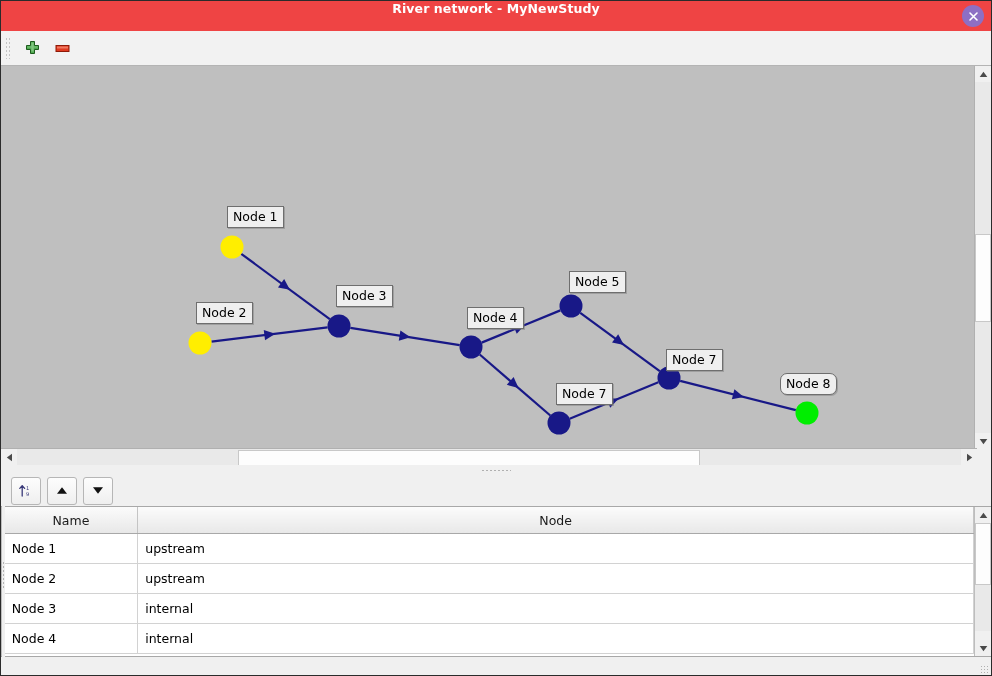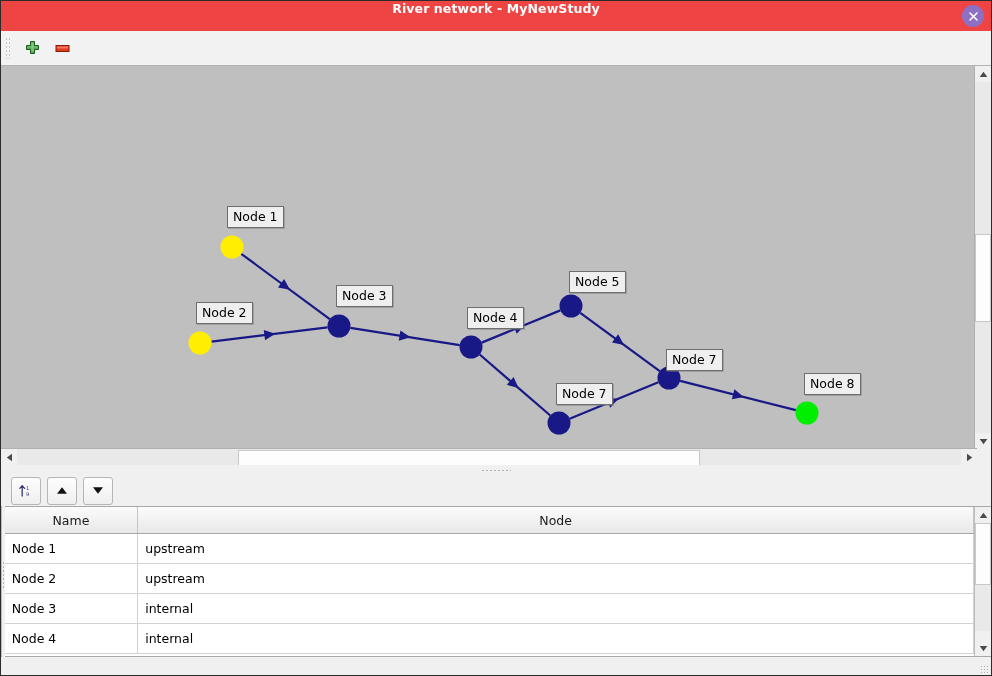--- a/index.html
+++ b/index.html
@@ -333,21 +333,21 @@
           </g>
       </svg>
       <div id="labels-layer">
           <div class="node-label" style="left: 226px; top: 140px;">Node 1</div>
           <div class="node-label" style="left: 195px; top: 236px;">Node 2</div>
           <div class="node-label" style="left: 335px; top: 219px;">Node 3</div>
           <div class="node-label" style="left: 466px; top: 241px;">Node 4</div>
           <div class="node-label" style="left: 568px; top: 205px;">Node 5</div>
           <div class="node-label" style="left: 555px; top: 317px;">Node 7</div>
           <div class="node-label" style="left: 665px; top: 283px;">Node 7</div>
-          <div class="node-label" style="left: 803px; top: 307px;">Node 8</div>
+          <div class="node-label" style="left: 779px; top: 307px; border-radius: 7px;">Node 8</div>
         </div>
     </div>
 
     <div class="vscroll">
       <div class="sb-track" style="left:0;top:16px;width:16px;height:351px;"></div>
       <div class="sb-arrow" style="left:0;top:0;">
         <svg width="9" height="7" viewBox="0 0 9 7">
           <path d="M4.5,0.8 L8.3,6 L0.7,6 z" fill="#4a4a4a"></path>
         </svg>
       </div>

